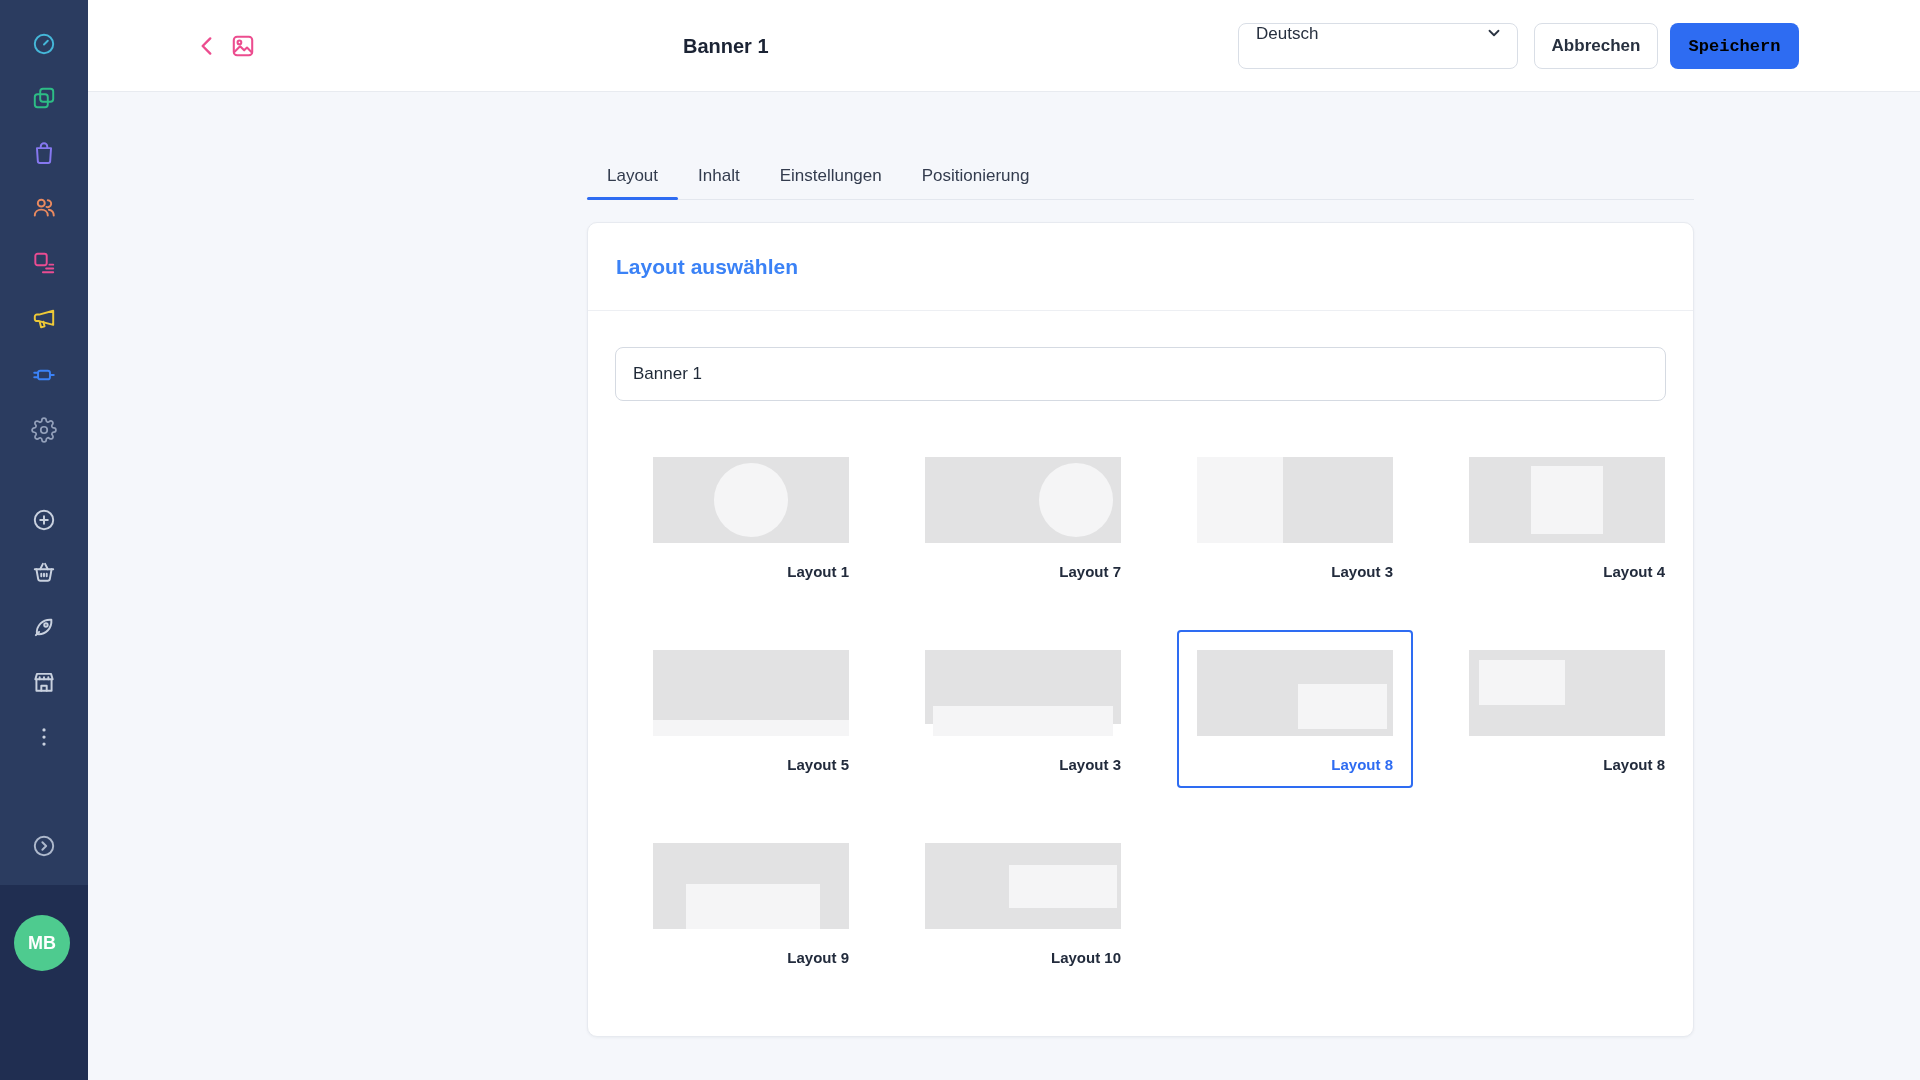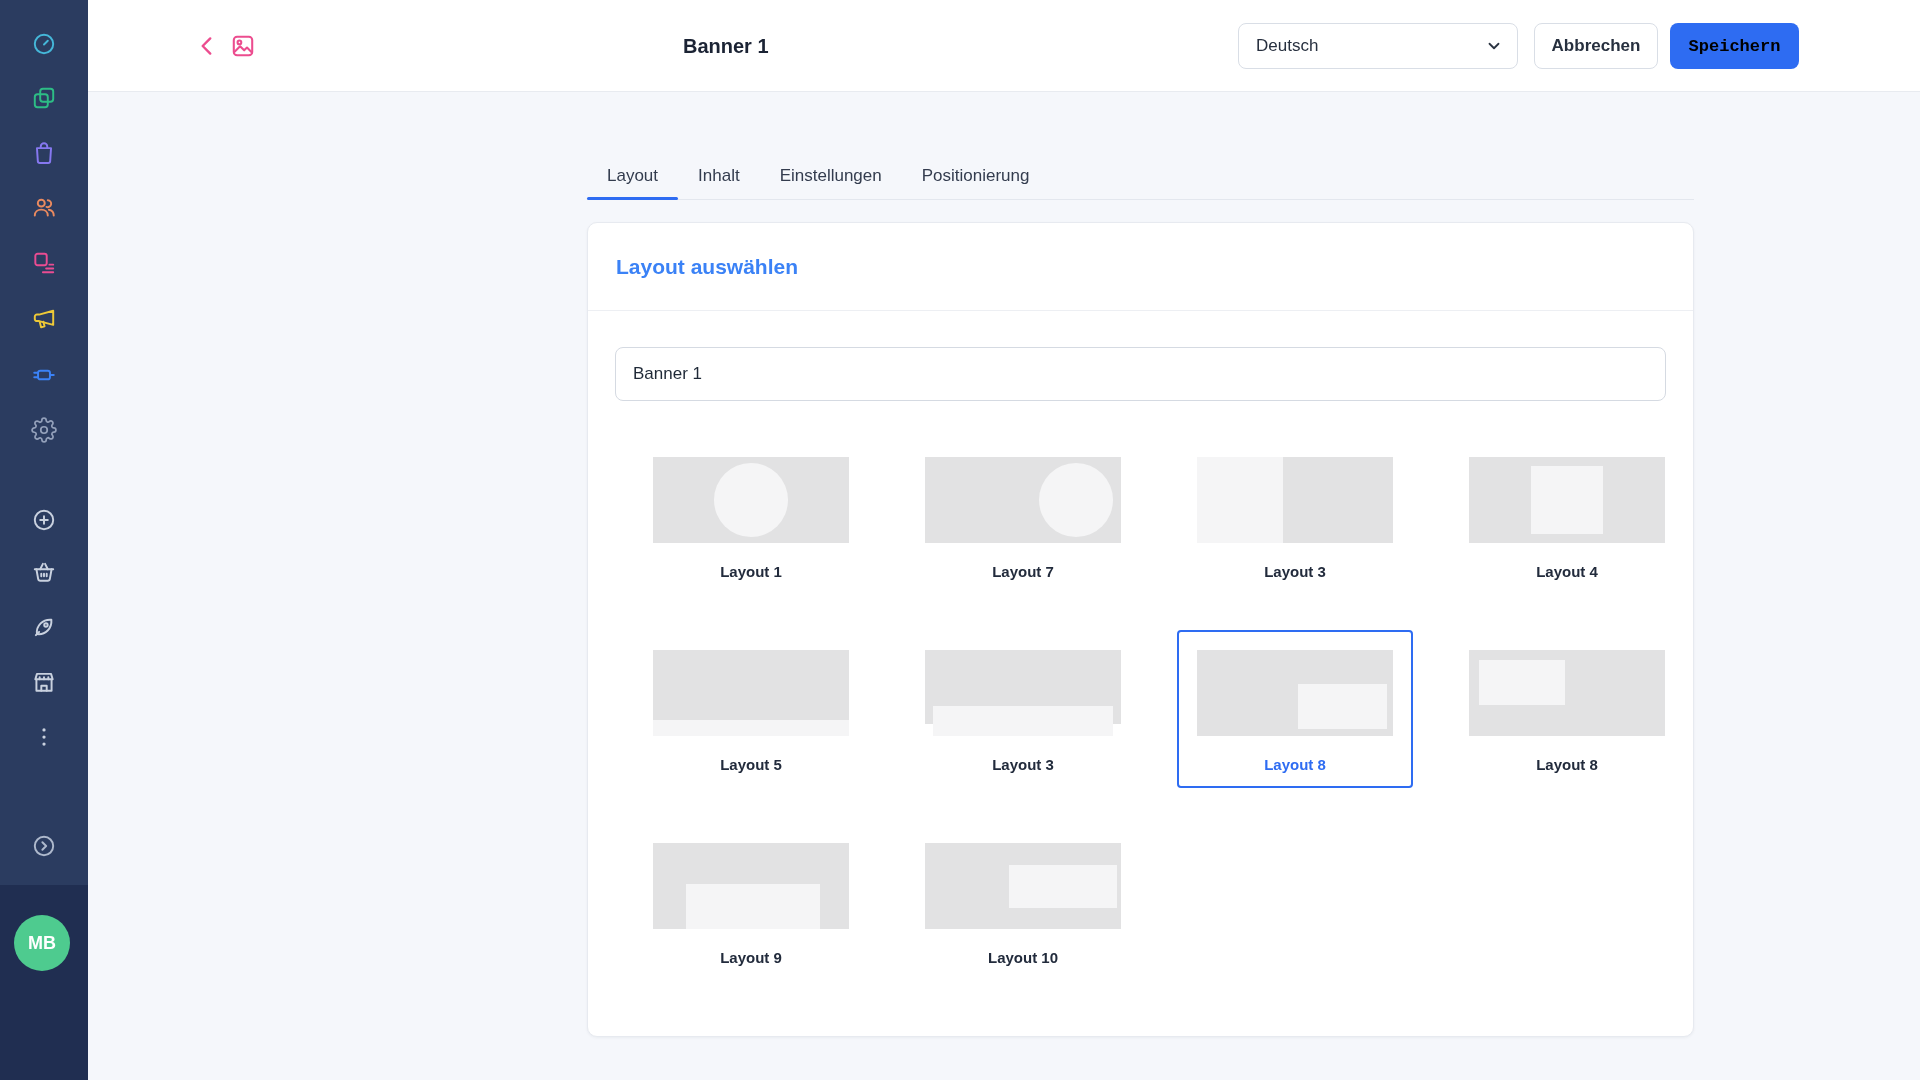--- a/index.html
+++ b/index.html
@@ -19,21 +19,21 @@
   
   .header{position:absolute;left:88px;top:0;right:0;height:92px;background:#ffffff;
           border-bottom:1px solid #e8ebf0;box-sizing:border-box;}
   .hdr-ic{position:absolute;top:33px;width:26px;height:26px;cursor:pointer;}
   .hdr-back{left:106px;}
   .hdr-img{left:142px;}
   .page-title{position:absolute;left:595px;top:0;height:92px;display:flex;align-items:center;
               font-size:20px;font-weight:700;color:#1b2334;}
   .lang-select{position:absolute;left:1150px;top:23px;width:280px;height:46px;background:#fff;
                border:1px solid #d9dee6;border-radius:8px;box-sizing:border-box;display:flex;
-               align-items:center;justify-content:space-between;padding:0 14px 0 17px;
+               align-items:flex-start;justify-content:space-between;padding:0 14px 0 17px;
                font-size:17px;color:#27303f;cursor:pointer;}
   .btn{position:absolute;top:23px;height:46px;border-radius:8px;font-size:17px;font-weight:700;
        display:flex;align-items:center;justify-content:center;cursor:pointer;box-sizing:border-box;}
   .btn-cancel{left:1446px;width:124px;background:#fff;border:1px solid #d9dee6;color:#27303f;}
   .btn-save{left:1582px;width:129px;border:none;color:#000000;font-family:Liberation Mono, monospace;}
 
   
   .tabs{position:absolute;left:587px;top:152px;width:1107px;height:47px;display:flex;
         border-bottom:1px solid #e3e7ee;box-sizing:content-box;}
   .tab{position:relative;padding:0 20px;display:flex;align-items:center;font-size:17px;
@@ -54,21 +54,21 @@
   .help{width:20px;height:20px;border-radius:50%;color:#fff;font-size:12px;font-weight:700;
         display:flex;align-items:center;justify-content:center;cursor:pointer;}
   .text-input{margin-top:12px;width:100%;height:54px;border:1px solid #d5dae2;border-radius:8px;
         padding:0 17px;font-size:17px;color:#1f2937;box-sizing:border-box;
         font-family:"Liberation Sans",sans-serif;outline:none;background:#fff;}
 
   
   .grid{width:1088px;margin:36px auto 0;display:grid;grid-template-columns:repeat(4,272px);
         row-gap:35px;justify-items:center;}
   .cell{width:236px;box-sizing:border-box;border:2px solid transparent;border-radius:4px;
-        padding:18px 18px 12px;display:flex;flex-direction:column;align-items:center;cursor:pointer;}
+        padding:18px 18px 12px;display:flex;flex-direction:column;align-items:flex-end;cursor:pointer;}
   .thumb{position:relative;width:196px;height:86px;}
   .shape{position:absolute;}
   .cell-label{margin-top:20px;font-size:15px;font-weight:700;color:#222b3c;line-height:18px;}
 </style>
 <style>.tab.active::after{background:#2e6cf2;}.cell.selected{border-color:#2e6cf2;}.cell.selected .cell-label{color:#2e6cf2;}</style></head>
 <body>
 
 <div class="screen">
 
   <nav class="sidebar">

